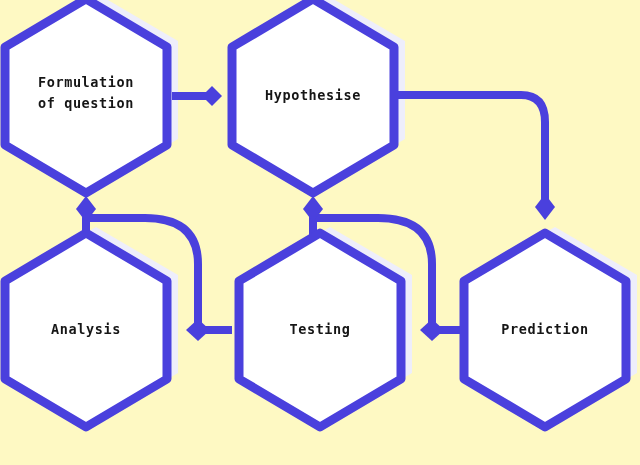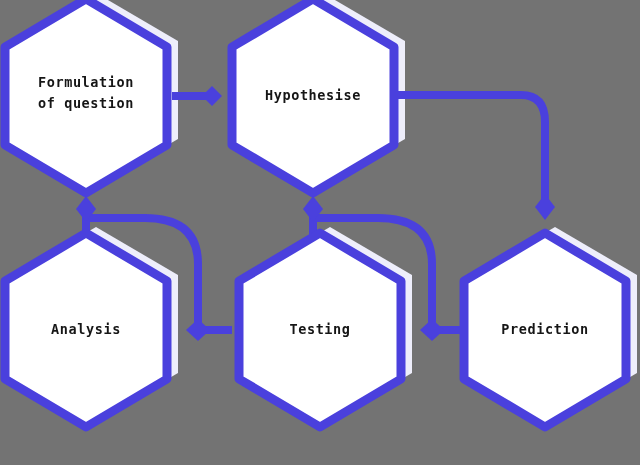--- a/index.html
+++ b/index.html
@@ -10,21 +10,21 @@
   body {
     width: 640px;
     height: 465px;
     overflow: hidden;
     font-family: "DejaVu Sans Mono", "Liberation Mono", monospace;
   }
   #diagram-root {
     position: relative;
     width: 640px;
     height: 465px;
-    background: #737373;
+    background: #fef9c3;
   }
   svg#flow {
     display: block;
     width: 640px;
     height: 465px;
   }
   .node-label {
     font-family: "DejaVu Sans Mono", "Liberation Mono", monospace;
     font-size: 13.5px;
     font-weight: 700;

